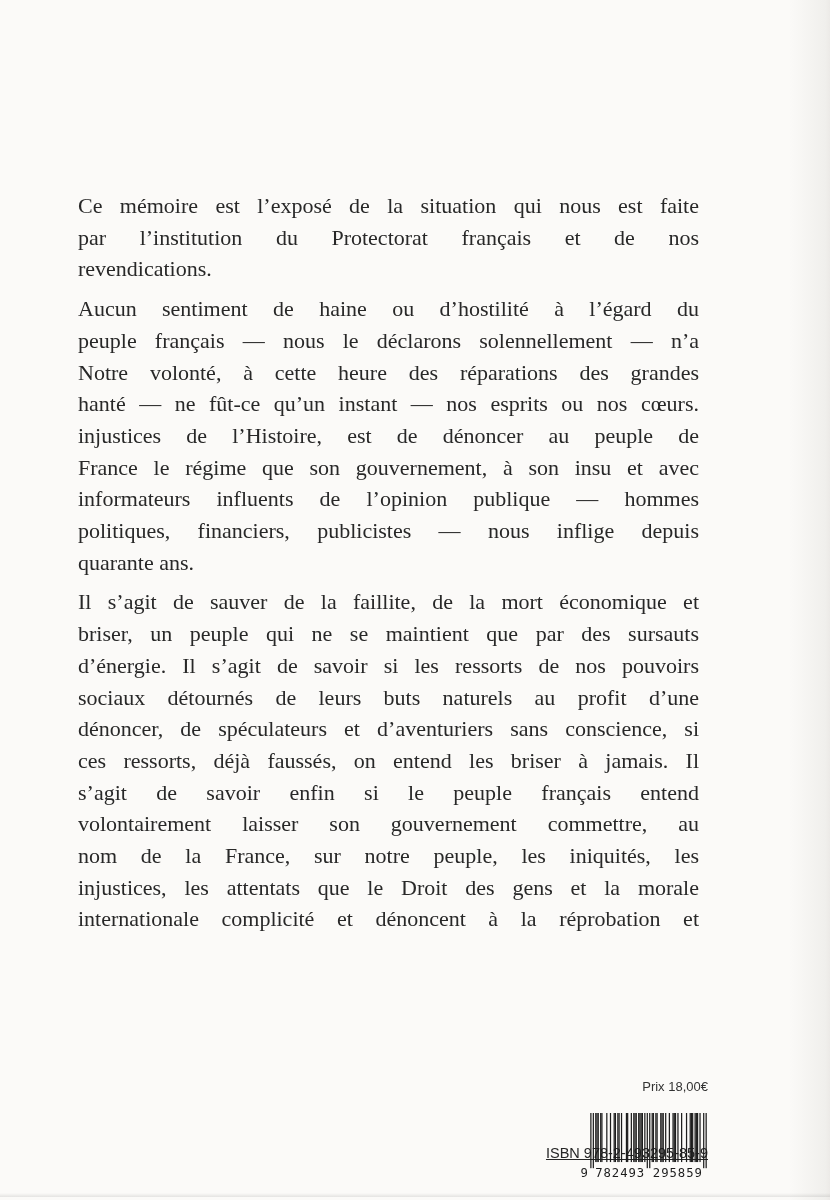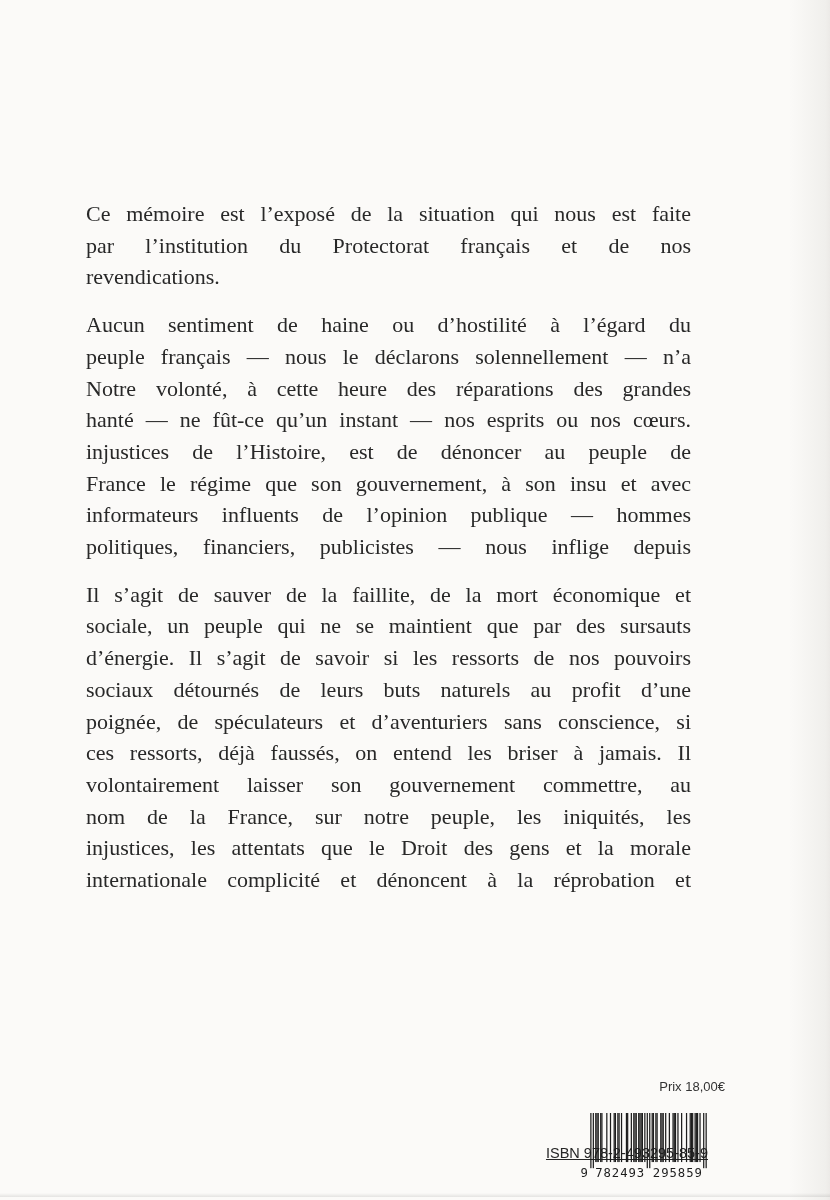--- a/index.html
+++ b/index.html
@@ -18,30 +18,30 @@
     position: absolute; left: 0; right: 0; bottom: 3px; height: 4px;
     background: linear-gradient(to bottom, rgba(0,0,0,0.0), rgba(0,0,0,0.09));
     pointer-events: none;
   }
   .text-block {
     position: absolute;
     left: 70px; top: 182px; width: 637px;
     font: 22px/31.7px "Liberation Serif", serif;
     color: #282828;
   }
-  .para { margin: 16px; }
+  .para { margin: 8px; }
   .line {
     text-align: justify;
     text-align-last: justify;
   }
   .line.last {
     text-align-last: left;
   }
   .price-label {
-    position: absolute; top: 1079px; right: 105px;
+    position: absolute; top: 1079px; right: 122px;
     font: 13px/16px "Liberation Sans", sans-serif;
     color: #333;
   }
   .isbn-label {
     position: absolute; top: 1144px; right: 122px;
     font: 14.5px/18px "Liberation Sans", sans-serif;
     color: #262626;
     text-decoration: underline;
   }
   .barcode {
@@ -69,28 +69,30 @@
       </div>
       <div class="para">
         <div class="line">Aucun sentiment de haine ou d’hostilité à l’égard du</div>
         <div class="line">peuple français — nous le déclarons solennellement — n’a</div>
         <div class="line">Notre volonté, à cette heure des réparations des grandes</div>
         <div class="line">hanté — ne fût-ce qu’un instant — nos esprits ou nos cœurs.</div>
         <div class="line">injustices de l’Histoire, est de dénoncer au peuple de</div>
         <div class="line">France le régime que son gouvernement, à son insu et avec</div>
         <div class="line">informateurs influents de l’opinion publique — hommes</div>
         <div class="line">politiques, financiers, publicistes — nous inflige depuis</div>
+        <div class="line last">quarante ans.</div>
       </div>
       <div class="para">
         <div class="line">Il s’agit de sauver de la faillite, de la mort économique et</div>
-        <div class="line">sociale, un peuple qui ne se maintient que par des sursauts</div>
+        <div class="line">briser, un peuple qui ne se maintient que par des sursauts</div>
         <div class="line">d’énergie. Il s’agit de savoir si les ressorts de nos pouvoirs</div>
         <div class="line">sociaux détournés de leurs buts naturels au profit d’une</div>
-        <div class="line">poignée, de spéculateurs et d’aventuriers sans conscience, si</div>
+        <div class="line">dénoncer, de spéculateurs et d’aventuriers sans conscience, si</div>
         <div class="line">ces ressorts, déjà faussés, on entend les briser à jamais. Il</div>
+        <div class="line">s’agit de savoir enfin si le peuple français entend</div>
         <div class="line">volontairement laisser son gouvernement commettre, au</div>
         <div class="line">nom de la France, sur notre peuple, les iniquités, les</div>
         <div class="line">injustices, les attentats que le Droit des gens et la morale</div>
         <div class="line">internationale complicité et dénoncent à la réprobation et</div>
       </div>
     </div>
 
   <div class="price-label">Prix 18,00€</div>
 
   <div class="isbn-label">ISBN 978-2-493295-85-9</div>

